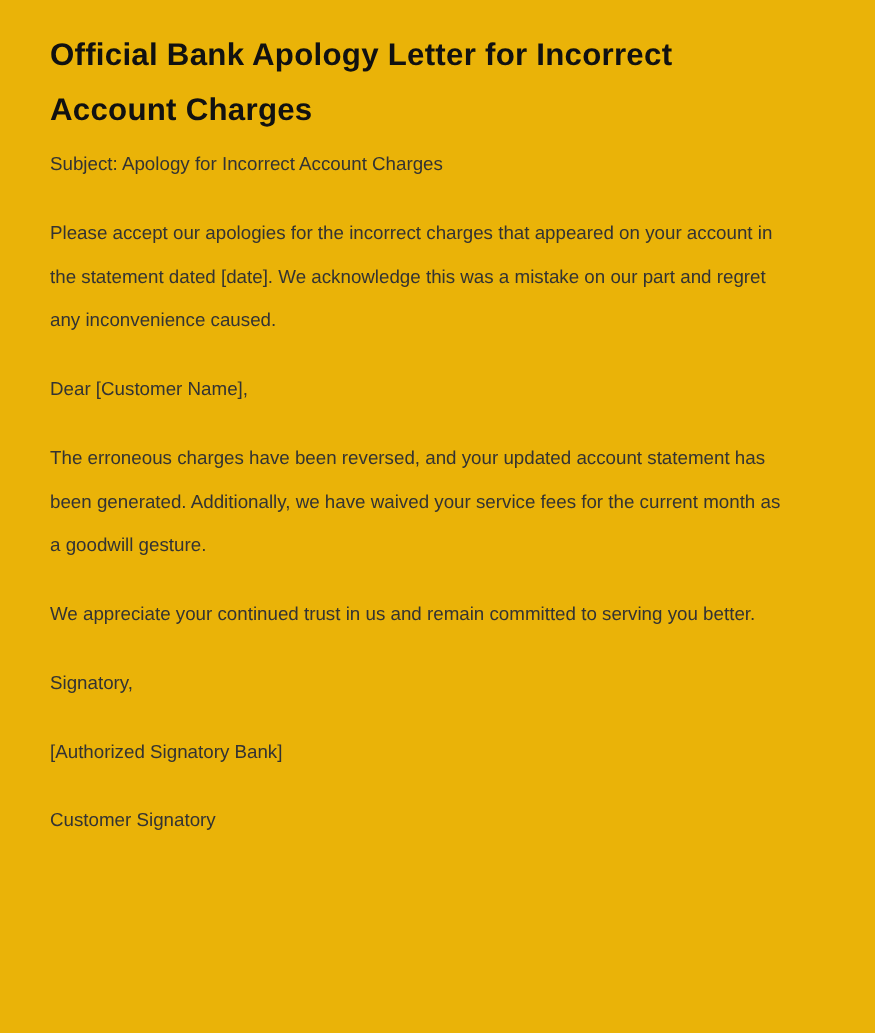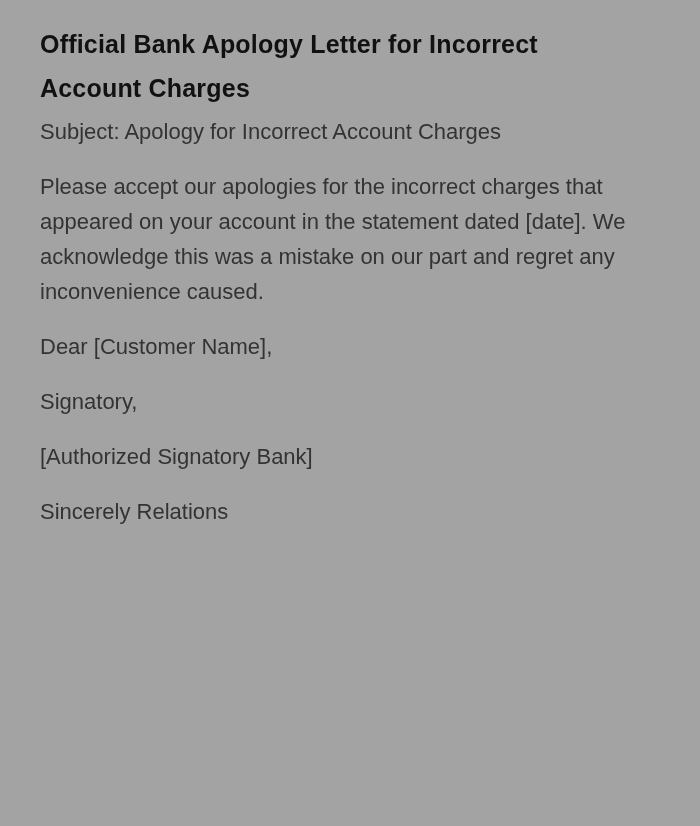--- a/index.html
+++ b/index.html
@@ -4,55 +4,57 @@
 <style>
   html, body {
     margin: 0;
     padding: 0;
     background: #ffffff;
   }
   .page {
     width: 700px;
     height: 826px;
     box-sizing: border-box;
-    background: #a3a3a3;
+    background: #eab308;
     padding: 22px 40px 0 40px;
     overflow: hidden;
     font-family: "Liberation Sans", sans-serif;
   }
   .doc-title {
     margin: 0 0 4px 0;
     max-width: 540px;
     font-size: 25px;
     line-height: 44px;
     font-weight: 700;
     color: #111111;
     letter-spacing: 0.2px;
   }
   .doc-par {
     margin: 0 0 20px 0;
     max-width: 595px;
-    font-size: 22px;
+    font-size: 15px;
     line-height: 35px;
     font-weight: 400;
     color: #333333;
   }
 </style>
 </head>
 <body>
 
 <div class="page">
   <h1 class="doc-title">Official Bank Apology Letter for Incorrect Account Charges</h1>
 
   <p class="doc-par">Subject: Apology for Incorrect Account Charges</p>
 
   <p class="doc-par">Please accept our apologies for the incorrect charges that appeared on your account in the statement dated [date]. We acknowledge this was a mistake on our part and regret any inconvenience caused.</p>
 
   <p class="doc-par">Dear [Customer Name],</p>
 
+  <p class="doc-par">The erroneous charges have been reversed, and your updated account statement has been generated. Additionally, we have waived your service fees for the current month as a goodwill gesture.</p>
 
+  <p class="doc-par">We appreciate your continued trust in us and remain committed to serving you better.</p>
 
   <p class="doc-par">Signatory,</p>
 
   <p class="doc-par">[Authorized Signatory Bank]</p>
 
-  <p class="doc-par">Sincerely Relations</p>
+  <p class="doc-par">Customer Signatory</p>
 </div>
 
 </body></html>

